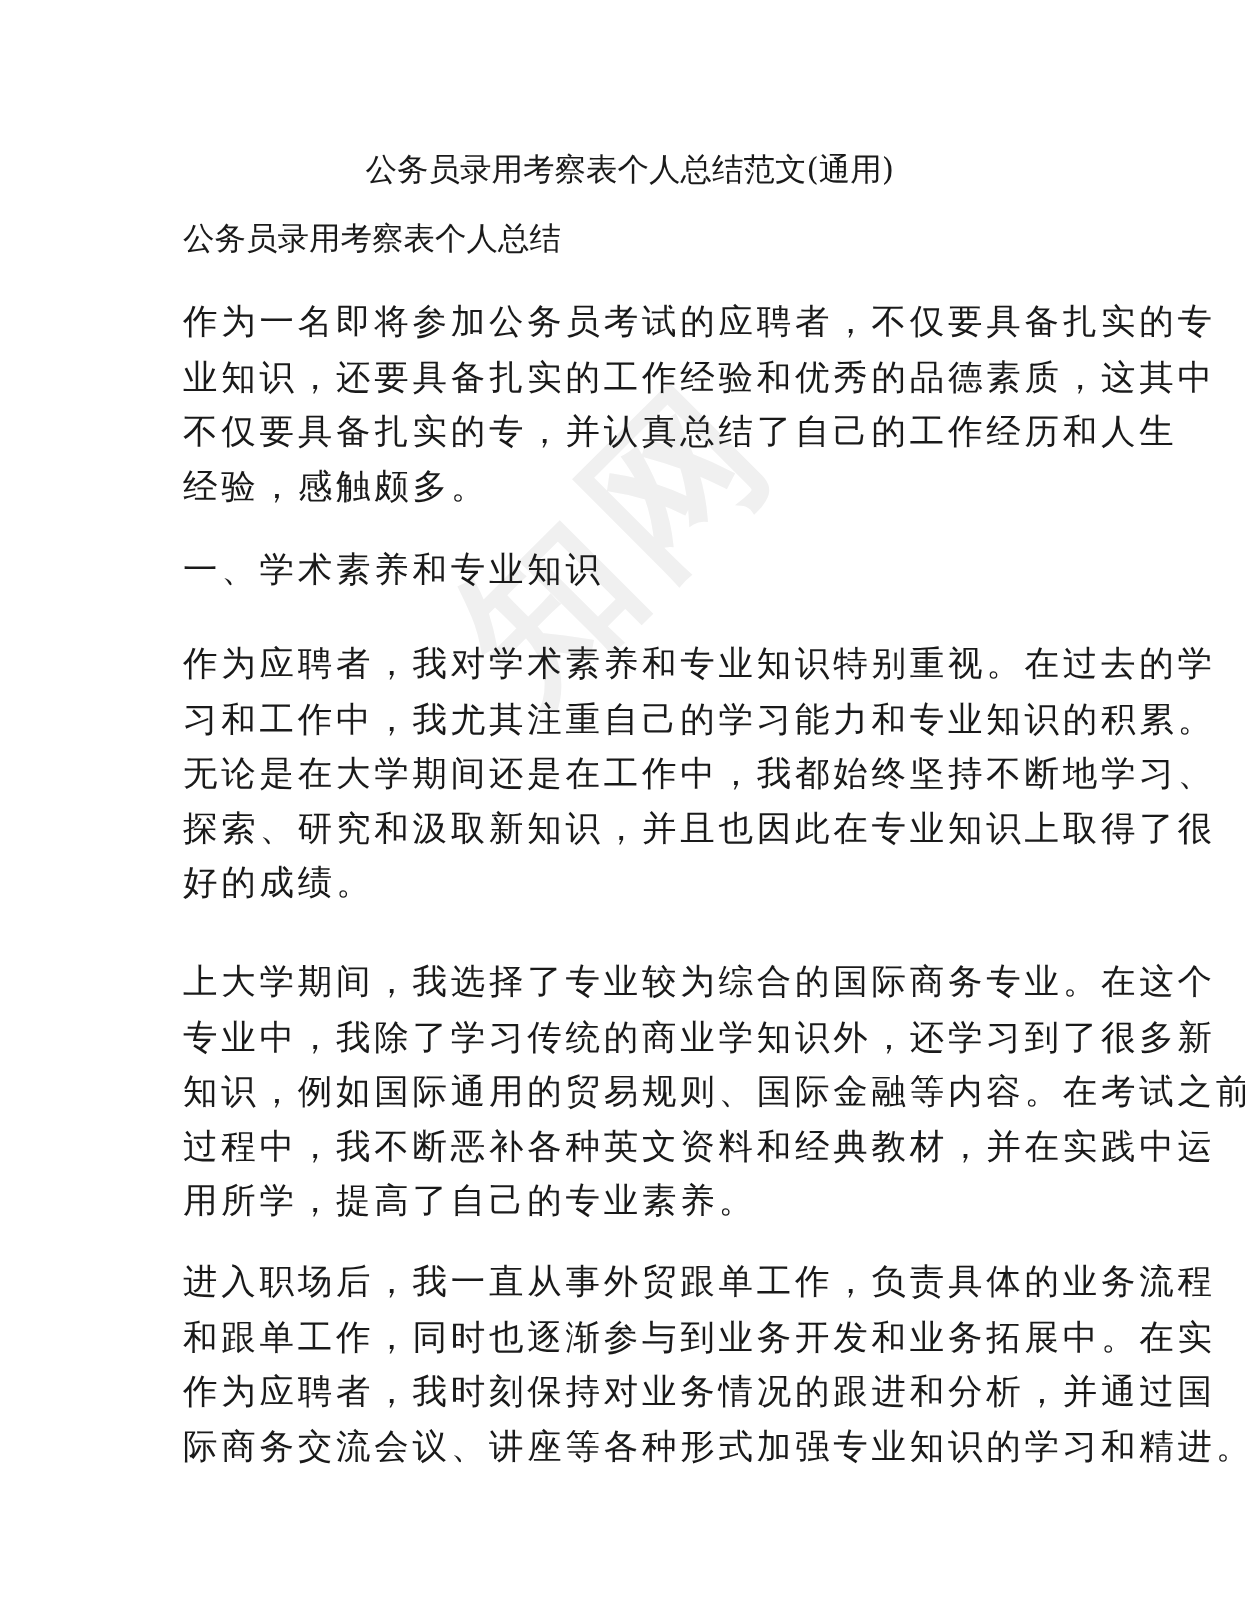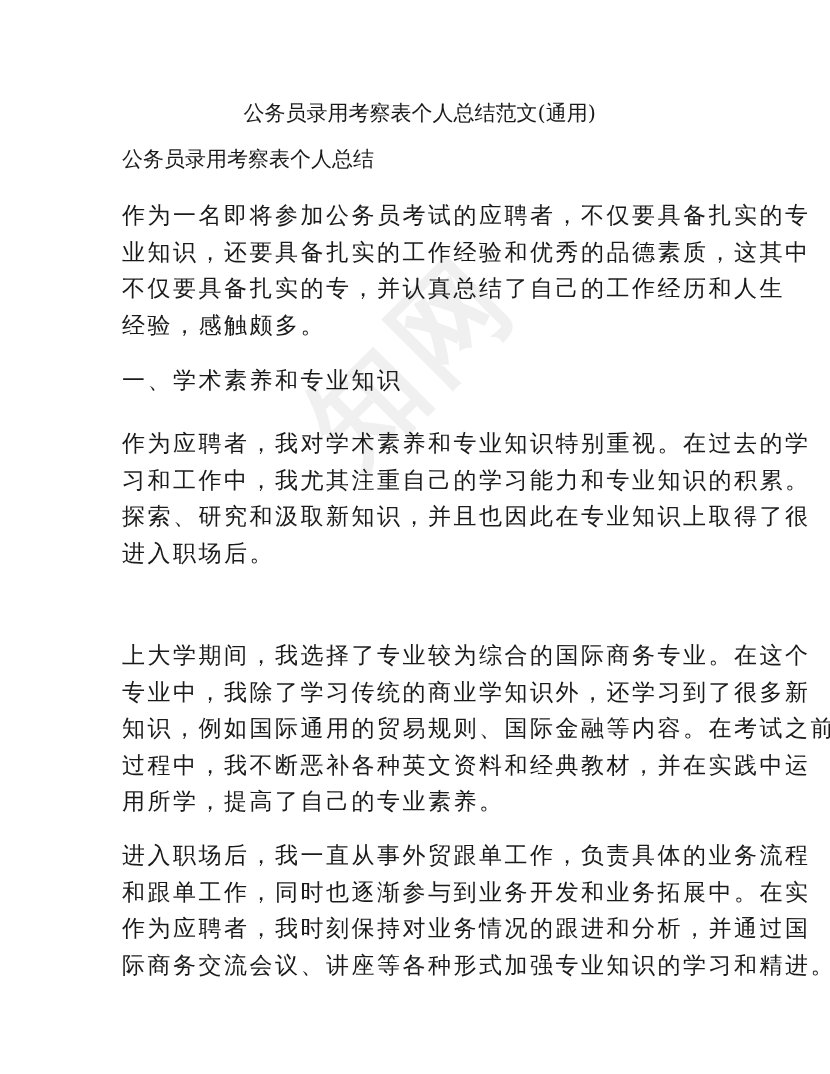--- a/index.html
+++ b/index.html
@@ -118,22 +118,23 @@
       <span class="body-line">业知识，还要具备扎实的工作经验和优秀的品德素质，这其中</span>
       <span class="body-line">不仅要具备扎实的专，并认真总结了自己的工作经历和人生</span>
       <span class="body-line last">经验，感触颇多。</span>
     </div>
 
     <div class="section-heading">一、学术素养和专业知识</div>
 
     <div class="body-block" id="p2">
       <span class="body-line">作为应聘者，我对学术素养和专业知识特别重视。在过去的学</span>
       <span class="body-line">习和工作中，我尤其注重自己的学习能力和专业知识的积累。</span>
+      <span class="body-line">无论是在大学期间还是在工作中，我都始终坚持不断地学习、</span>
       <span class="body-line">探索、研究和汲取新知识，并且也因此在专业知识上取得了很</span>
-      <span class="body-line last">进入职场后。</span>
+      <span class="body-line last">好的成绩。</span>
     </div>
 
     <div class="body-block" id="p3">
       <span class="body-line">上大学期间，我选择了专业较为综合的国际商务专业。在这个</span>
       <span class="body-line">专业中，我除了学习传统的商业学知识外，还学习到了很多新</span>
       <span class="body-line">知识，例如国际通用的贸易规则、国际金融等内容。在考试之前</span>
       <span class="body-line">过程中，我不断恶补各种英文资料和经典教材，并在实践中运</span>
       <span class="body-line last">用所学，提高了自己的专业素养。</span>
     </div>
 

